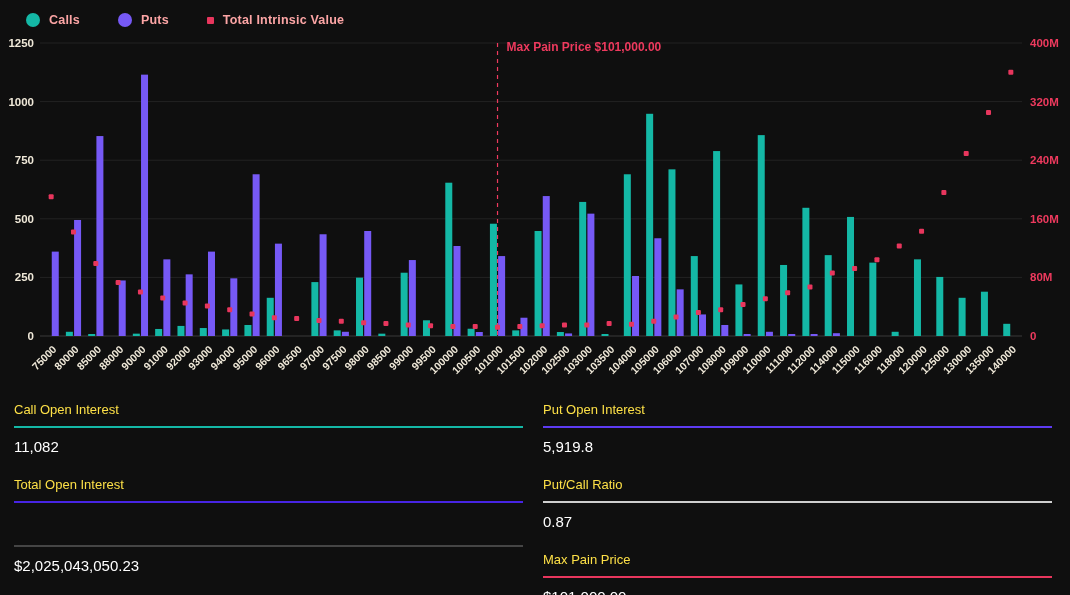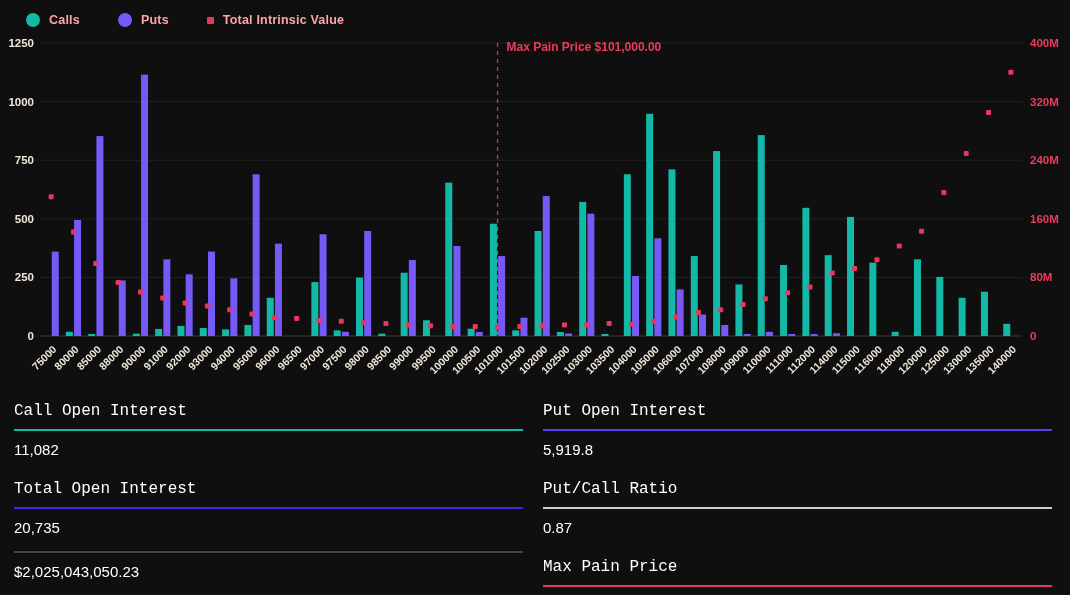--- a/index.html
+++ b/index.html
@@ -9,21 +9,21 @@
     font-family:"Liberation Sans", sans-serif;
   }
   .legend { display:flex; align-items:center; gap:38px; padding:9px 0 0 26px; height:22px; }
   .legend-item { display:flex; align-items:center; gap:9px; cursor:pointer; }
   .legend-item .lbl { color:#fca5a5; font-size:12.5px; font-weight:bold; letter-spacing:.2px; }
   .sw-circle { width:14px; height:14px; border-radius:50%; display:inline-block; }
   .sw-square { width:7px; height:7px; border-radius:1px; display:inline-block; }
   #chart-svg { display:block; }
   .stats { display:grid; grid-template-columns:1fr 1fr; column-gap:20px; padding:6px 18px 0 14px; }
   .stat { margin-bottom:13px; }
-  .stat-label { color:#ffffff; font-size:16px; padding:7px 0 9px 0;font-family:Liberation Mono, monospace; }
+  .stat-label { color:#fde047; font-size:13px; padding:7px 0 9px 0; }
   .stat-line { height:2px; width:100%; }
   .stat-value { color:#ffffff; font-size:15px; font-weight:normal; padding:10px 0 2px 0; }
 </style>
 </head>
 <body>
 
 <div class="legend">
   <div class="legend-item">
     <span class="sw-circle" id="sw-calls" style="background: rgb(20, 184, 166);"></span>
     <span class="lbl">Calls</span>
@@ -229,21 +229,20 @@
     <div class="stat-value">11,082</div>
   </div>
   <div class="stat">
     <div class="stat-label">Put Open Interest</div>
     <div class="stat-line" style="background: rgb(93, 59, 242);"></div>
     <div class="stat-value">5,919.8</div>
   </div>
   <div class="stat">
     <div class="stat-label">Total Open Interest</div>
     <div class="stat-line" style="background: rgb(71, 36, 228);"></div>
-    <div class="stat-value">20,735</div>
   </div>
   <div class="stat">
     <div class="stat-label">Put/Call Ratio</div>
     <div class="stat-line" style="background: rgb(207, 207, 207);"></div>
     <div class="stat-value">0.87</div>
   </div>
   <div class="stat">
     <div class="stat-line" style="background: rgb(69, 69, 69);"></div>
     <div class="stat-value">$2,025,043,050.23</div>
   </div>

